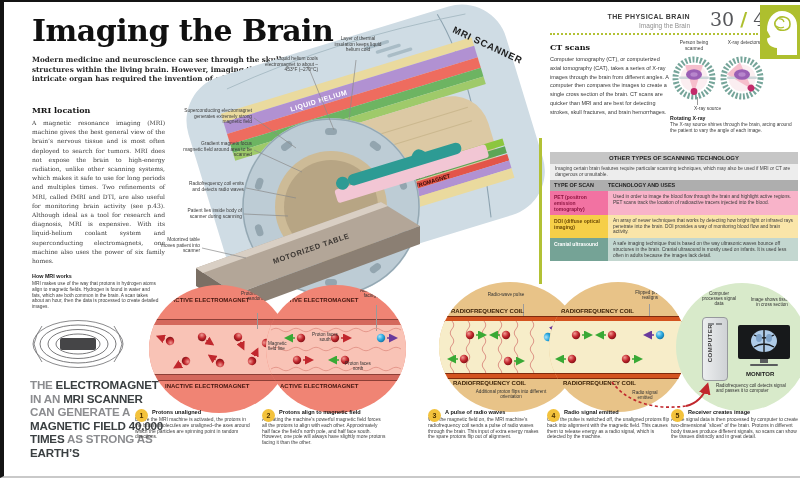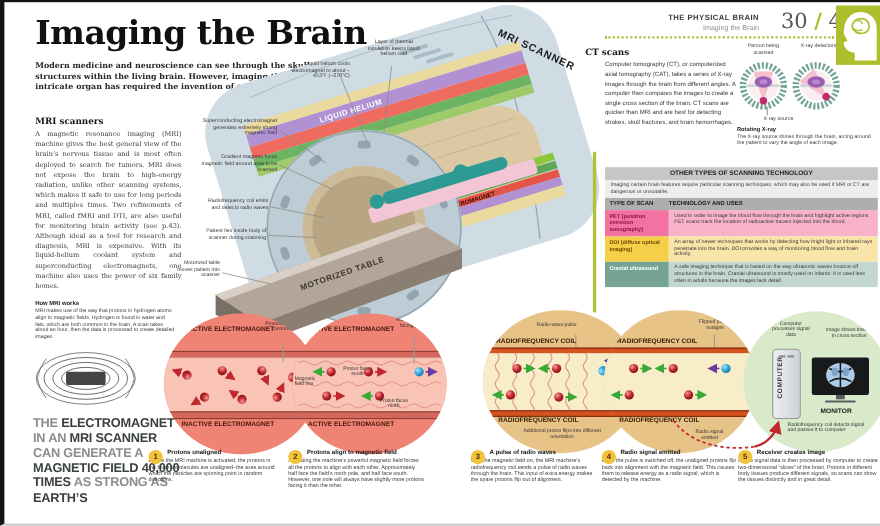--- a/index.html
+++ b/index.html
@@ -107,21 +107,21 @@
   <div class="abs" style="left:756px;top:3px;width:42px;height:54px;background:#aebf2e;">
     <svg width="42" height="54" viewBox="0 0 42 54">
       <path d="M22 6 c9 0 15 6.5 15 14.5 V50 H17 v-7 c-6 -0.5 -10 -4 -10 -9.5 l3.5 -1.5 -3.5 -6.5 C7 14 13 6 22 6 Z" fill="#ffffff"></path>
       <path d="M15 17 q3 -6 9 -5 q6 1 6 7 q0 5 -5 6 q-6 1 -8 -2 q-3 -3 -2 -6 Z" fill="none" stroke="#aebf2e" stroke-width="1.6"></path>
       <path d="M19 14 q4 -1 5 3 M16 21 q4 3 8 1" fill="none" stroke="#aebf2e" stroke-width="1.2"></path>
     </svg>
   </div>
 
   <div class="abs serif pgtitle" style="left:28px;top:11px;">Imaging the Brain</div>
   <div class="abs serif intro" style="left:28px;top:53px;width:300px;">Modern medicine and neuroscience can see through the skull to observe structures within the living brain. However, imaging this soft and intricate organ has required the invention of advanced technology.</div>
-  <div class="abs serif h-serif" style="left:28px;top:103px;">MRI scanners</div>
+  <div class="abs serif h-serif" style="left:28px;top:103px;">MRI location</div>
   <div class="abs serif bodytxt" style="left:28px;top:116px;width:133px;">A magnetic resonance imaging (MRI) machine gives the best general view of the brain’s nervous tissue and is most often deployed to search for tumors. MRI does not expose the brain to high-energy radiation, unlike other scanning systems, which makes it safe to use for long periods and multiples times. Two refinements of MRI, called fMRI and DTI, are also useful for monitoring brain activity (see p.43). Although ideal as a tool for research and diagnosis, MRI is expensive. With its liquid-helium coolant system and superconducting electromagnets, one machine also uses the power of six family homes.</div>
   <div class="abs smallhead" style="left:28px;top:271px;">How MRI works</div>
   <div class="abs smalltxt" style="left:28px;top:279px;width:128px;">MRI makes use of the way that protons in hydrogen atoms align to magnetic fields. Hydrogen is found in water and fats, which are both common in the brain. A scan takes about an hour, then the data is processed to create detailed images.</div>
 
   <svg class="abs" style="left:24px;top:316px;" width="100" height="54" viewBox="0 0 100 54">
     <ellipse cx="50" cy="26" rx="22" ry="10" fill="none" stroke="#58585a" stroke-width="0.8"></ellipse>
     <ellipse cx="50" cy="26" rx="30" ry="14.5" fill="none" stroke="#58585a" stroke-width="0.8"></ellipse>
     <ellipse cx="50" cy="26" rx="38" ry="19" fill="none" stroke="#58585a" stroke-width="0.8"></ellipse>
     <ellipse cx="50" cy="26" rx="45" ry="23.5" fill="none" stroke="#58585a" stroke-width="0.7"></ellipse>
     <path d="M14 8 q-6 8 -8 18 M86 8 q6 8 8 18 M14 44 q-6 -8 -8 -18 M86 44 q6 -8 8 -18" fill="none" stroke="#58585a" stroke-width="0.7"></path>
@@ -205,21 +205,21 @@
   <div class="abs lbl ca" style="left:327px;top:34px;width:54px;">Layer of thermal insulation keeps liquid helium cold</div>
   <div class="abs lbl ra" style="left:252px;top:54px;width:62px;">Liquid helium cools electromagnet to about –453°F (–270°C)</div>
   <div class="abs lbl ra" style="left:178px;top:106px;width:70px;">Superconducting electromagnet generates extremely strong magnetic field</div>
   <div class="abs lbl ra" style="left:178px;top:139px;width:70px;">Gradient magnets focus magnetic field around area to be scanned</div>
   <div class="abs lbl ra" style="left:180px;top:179px;width:60px;">Radiofrequency coil emits and detects radio waves</div>
   <div class="abs lbl ra" style="left:176px;top:206px;width:62px;">Patient lies inside body of scanner during scanning</div>
   <div class="abs lbl ra" style="left:152px;top:235px;width:44px;">Motorized table moves patient into scanner</div>
 
   <div class="abs divider" style="left:535px;top:136px;width:2.5px;height:146px;"></div>
 
-  <div class="abs serif h-serif" style="left:528px;top:40px;">CT scans</div>
+  <div class="abs serif h-serif" style="left:546px;top:40px;">CT scans</div>
   <div class="abs ct-body" style="left:546px;top:53px;width:120px;">Computer tomography (CT), or computerized axial tomography (CAT), takes a series of X-ray images through the brain from different angles. A computer then compares the images to create a single cross section of the brain. CT scans are quicker than MRI and are best for detecting strokes, skull fractures, and brain hemorrhages.</div>
 
   <div class="abs lbl ca" style="left:672px;top:38px;width:36px;">Person being scanned</div>
   <div class="abs lbl ca" style="left:722px;top:38px;width:36px;">X-ray detectors</div>
   <svg class="abs" style="left:668px;top:54px;" width="44" height="44" viewBox="0 0 44 44">
     <circle cx="22" cy="22" r="18.5" fill="#ffffff" stroke="#76a59a" stroke-width="6" stroke-dasharray="2 1.7"></circle>
     <circle cx="22" cy="22" r="13.5" fill="#fbeef1"></circle>
     <path d="M22 37 L13 9 L31 9 Z" fill="#f4b6c6" opacity="0.85"></path>
     <rect x="7" y="20.5" width="30" height="2.6" rx="1.3" fill="#cfd6da"></rect>
     <ellipse cx="22" cy="18.5" rx="8" ry="5.2" fill="#9a5fb5"></ellipse>

